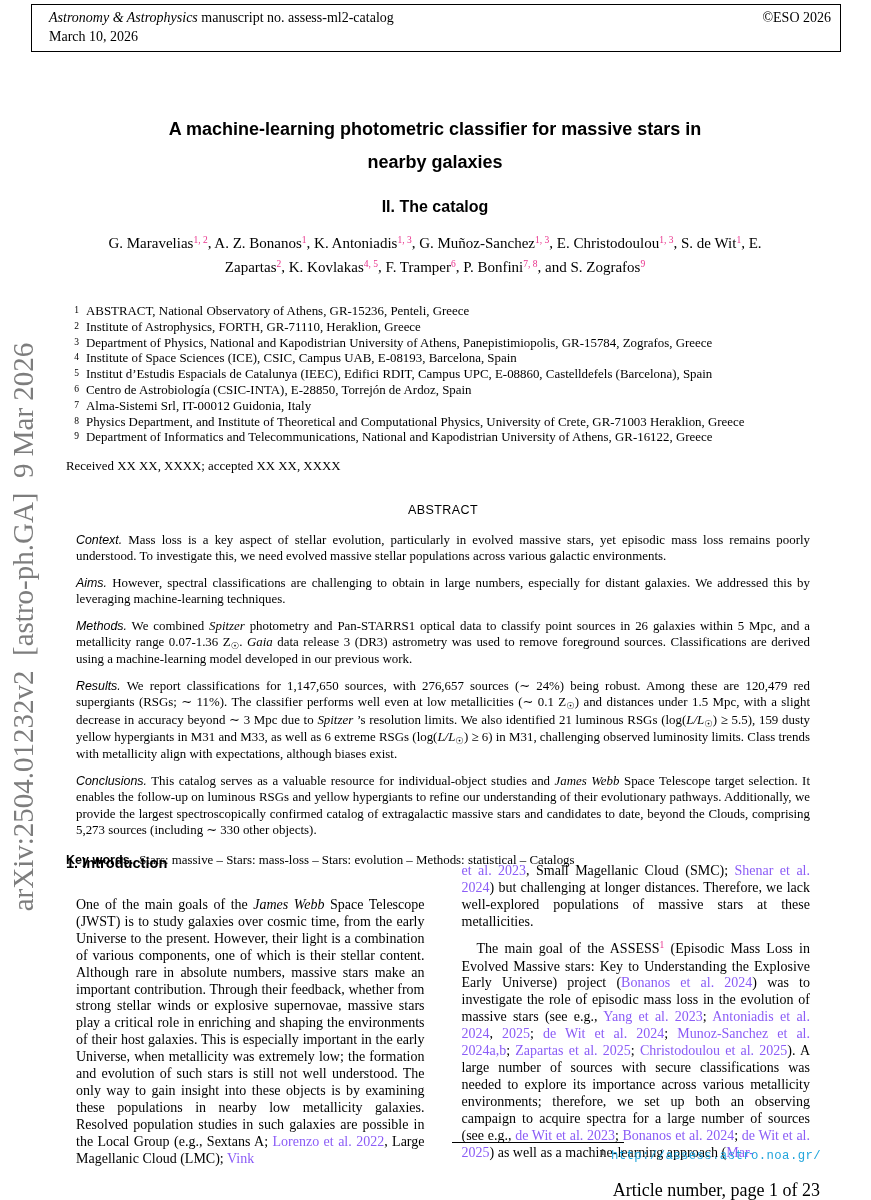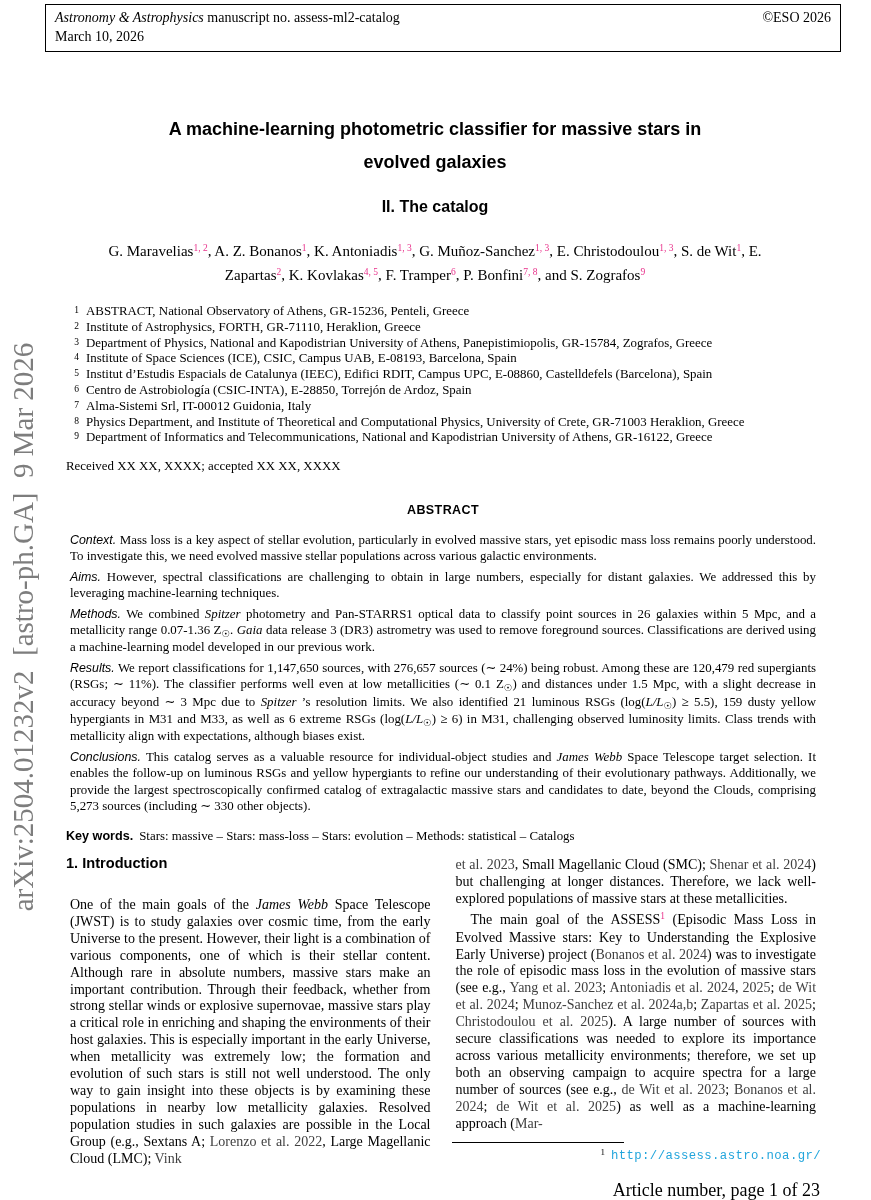--- a/index.html
+++ b/index.html
@@ -1,63 +1,63 @@
 <!DOCTYPE html>
 <html lang="en"><head>
 <meta charset="utf-8">
 <style>
   html,body{margin:0;padding:0;}
   body{
     width:871px;height:1200px;position:relative;background:#ffffff;color:#000;
     font-family:"Liberation Serif", serif;overflow:hidden;
   }
-  p{margin:4px;}
+  p{margin:10px;}
   
   .header-box{
     position:absolute;left:31px;right:30px;top:4px;
     border:1px solid #000;
     display:flex;justify-content:space-between;align-items:flex-start;
-    padding:4px 9px 5px 9px;font-size:14px;line-height:18.5px;margin-left:14px;
+    padding:4px 9px 5px 17px;font-size:14px;line-height:18.5px;
   }
   .seg-i{font-style:italic;}
   .seg-plain{}
-  .seg-link{color:#404040;cursor:pointer;}
+  .seg-link{color:#8b5cf6;cursor:pointer;}
   .seg-sup{color:#e8308a;font-size:9.5px;position:relative;top:-5px;cursor:pointer;}
   .seg-sub{font-size:9.5px;position:relative;top:3px;}
   
   .arxiv-stamp{
     position:absolute;left:23px;top:627px;
     transform:translate(-50%,-50%) rotate(-90deg);
     white-space:pre;font-size:29px;color:#7d7d7d;
     font-family:"Liberation Serif", serif;
   }
   
   .title{
     position:absolute;top:113px;left:65px;width:740px;text-align:center;
     font-family:"Liberation Sans", sans-serif;font-weight:bold;
     font-size:18px;line-height:33px;
   }
   .subtitle{
     position:absolute;top:198px;left:65px;width:740px;text-align:center;
     font-family:"Liberation Sans", sans-serif;font-weight:bold;font-size:16px;
   }
   .authors{
-    position:absolute;top:240px;left:40px;width:790px;text-align:center;
+    position:absolute;top:232px;left:40px;width:790px;text-align:center;
     font-size:15px;line-height:22px;
   }
   
   .affils{position:absolute;top:304px;left:66px;width:754px;font-size:12.9px;line-height:15.8px;}
   .affil{display:flex;}
   .affil-num{width:13px;min-width:13px;text-align:right;margin-right:7px;font-size:9.5px;position:relative;top:-1px;}
   .affil-text{flex:1;}
   .received{position:absolute;top:459px;left:66px;font-size:12.9px;}
   
   .abstract-block{position:absolute;top:503px;left:66px;width:754px;}
   .abstract-heading{
-    text-align:center;font-family:"Liberation Sans", sans-serif;font-weight:bold;
+    text-align:center;font-family:"Liberation Sans", sans-serif;font-weight:normal;
     font-size:12.5px;letter-spacing:.4px;margin-bottom:15px;
   }
   .abs-sec{font-size:12.9px;line-height:16.4px;text-align:justify;hyphens:auto;}
   .abs-label{font-family:"Liberation Sans", sans-serif;font-style:italic;font-size:12.4px;}
   .keywords{margin-top:13px;font-size:12.9px;line-height:16.4px;}
   .kw-label{font-family:"Liberation Sans", sans-serif;font-weight:bold;font-style:normal;font-size:12.6px;margin-right:6px;margin-top:32px;}
   
   .columns{position:absolute;top:853px;left:66px;width:754px;display:flex;gap:17px;}
   .col{width:369px;}
   .section-heading{
@@ -83,21 +83,21 @@
     <div><span class="seg-i">Astronomy &amp; Astrophysics</span><span> manuscript no. assess-ml2-catalog</span></div>
     <div>March 10, 2026</div>
   </div>
   <div>©ESO 2026</div>
 </div>
 
 <div class="arxiv-stamp">arXiv:2504.01232v2  [astro-ph.GA]  9 Mar 2026</div>
 
 <div class="title">
   <div>A machine-learning photometric classifier for massive stars in</div>
-  <div>evolved galaxies</div>
+  <div>nearby galaxies</div>
 </div>
 <div class="subtitle">II. The catalog</div>
 
 <div class="authors">
   <div><span class="seg-plain">G. Maravelias</span><span class="seg-sup">1, 2</span><span class="seg-plain">, A. Z. Bonanos</span><span class="seg-sup">1</span><span class="seg-plain">, K. Antoniadis</span><span class="seg-sup">1, 3</span><span class="seg-plain">, G. Muñoz-Sanchez</span><span class="seg-sup">1, 3</span><span class="seg-plain">, E. Christodoulou</span><span class="seg-sup">1, 3</span><span class="seg-plain">, S. de Wit</span><span class="seg-sup">1</span><span class="seg-plain">, E.</span></div>
   <div><span class="seg-plain">Zapartas</span><span class="seg-sup">2</span><span class="seg-plain">, K. Kovlakas</span><span class="seg-sup">4, 5</span><span class="seg-plain">, F. Tramper</span><span class="seg-sup">6</span><span class="seg-plain">, P. Bonfini</span><span class="seg-sup">7, 8</span><span class="seg-plain">, and S. Zografos</span><span class="seg-sup">9</span></div>
 </div>
 
 <div class="affils">
     <div class="affil">

